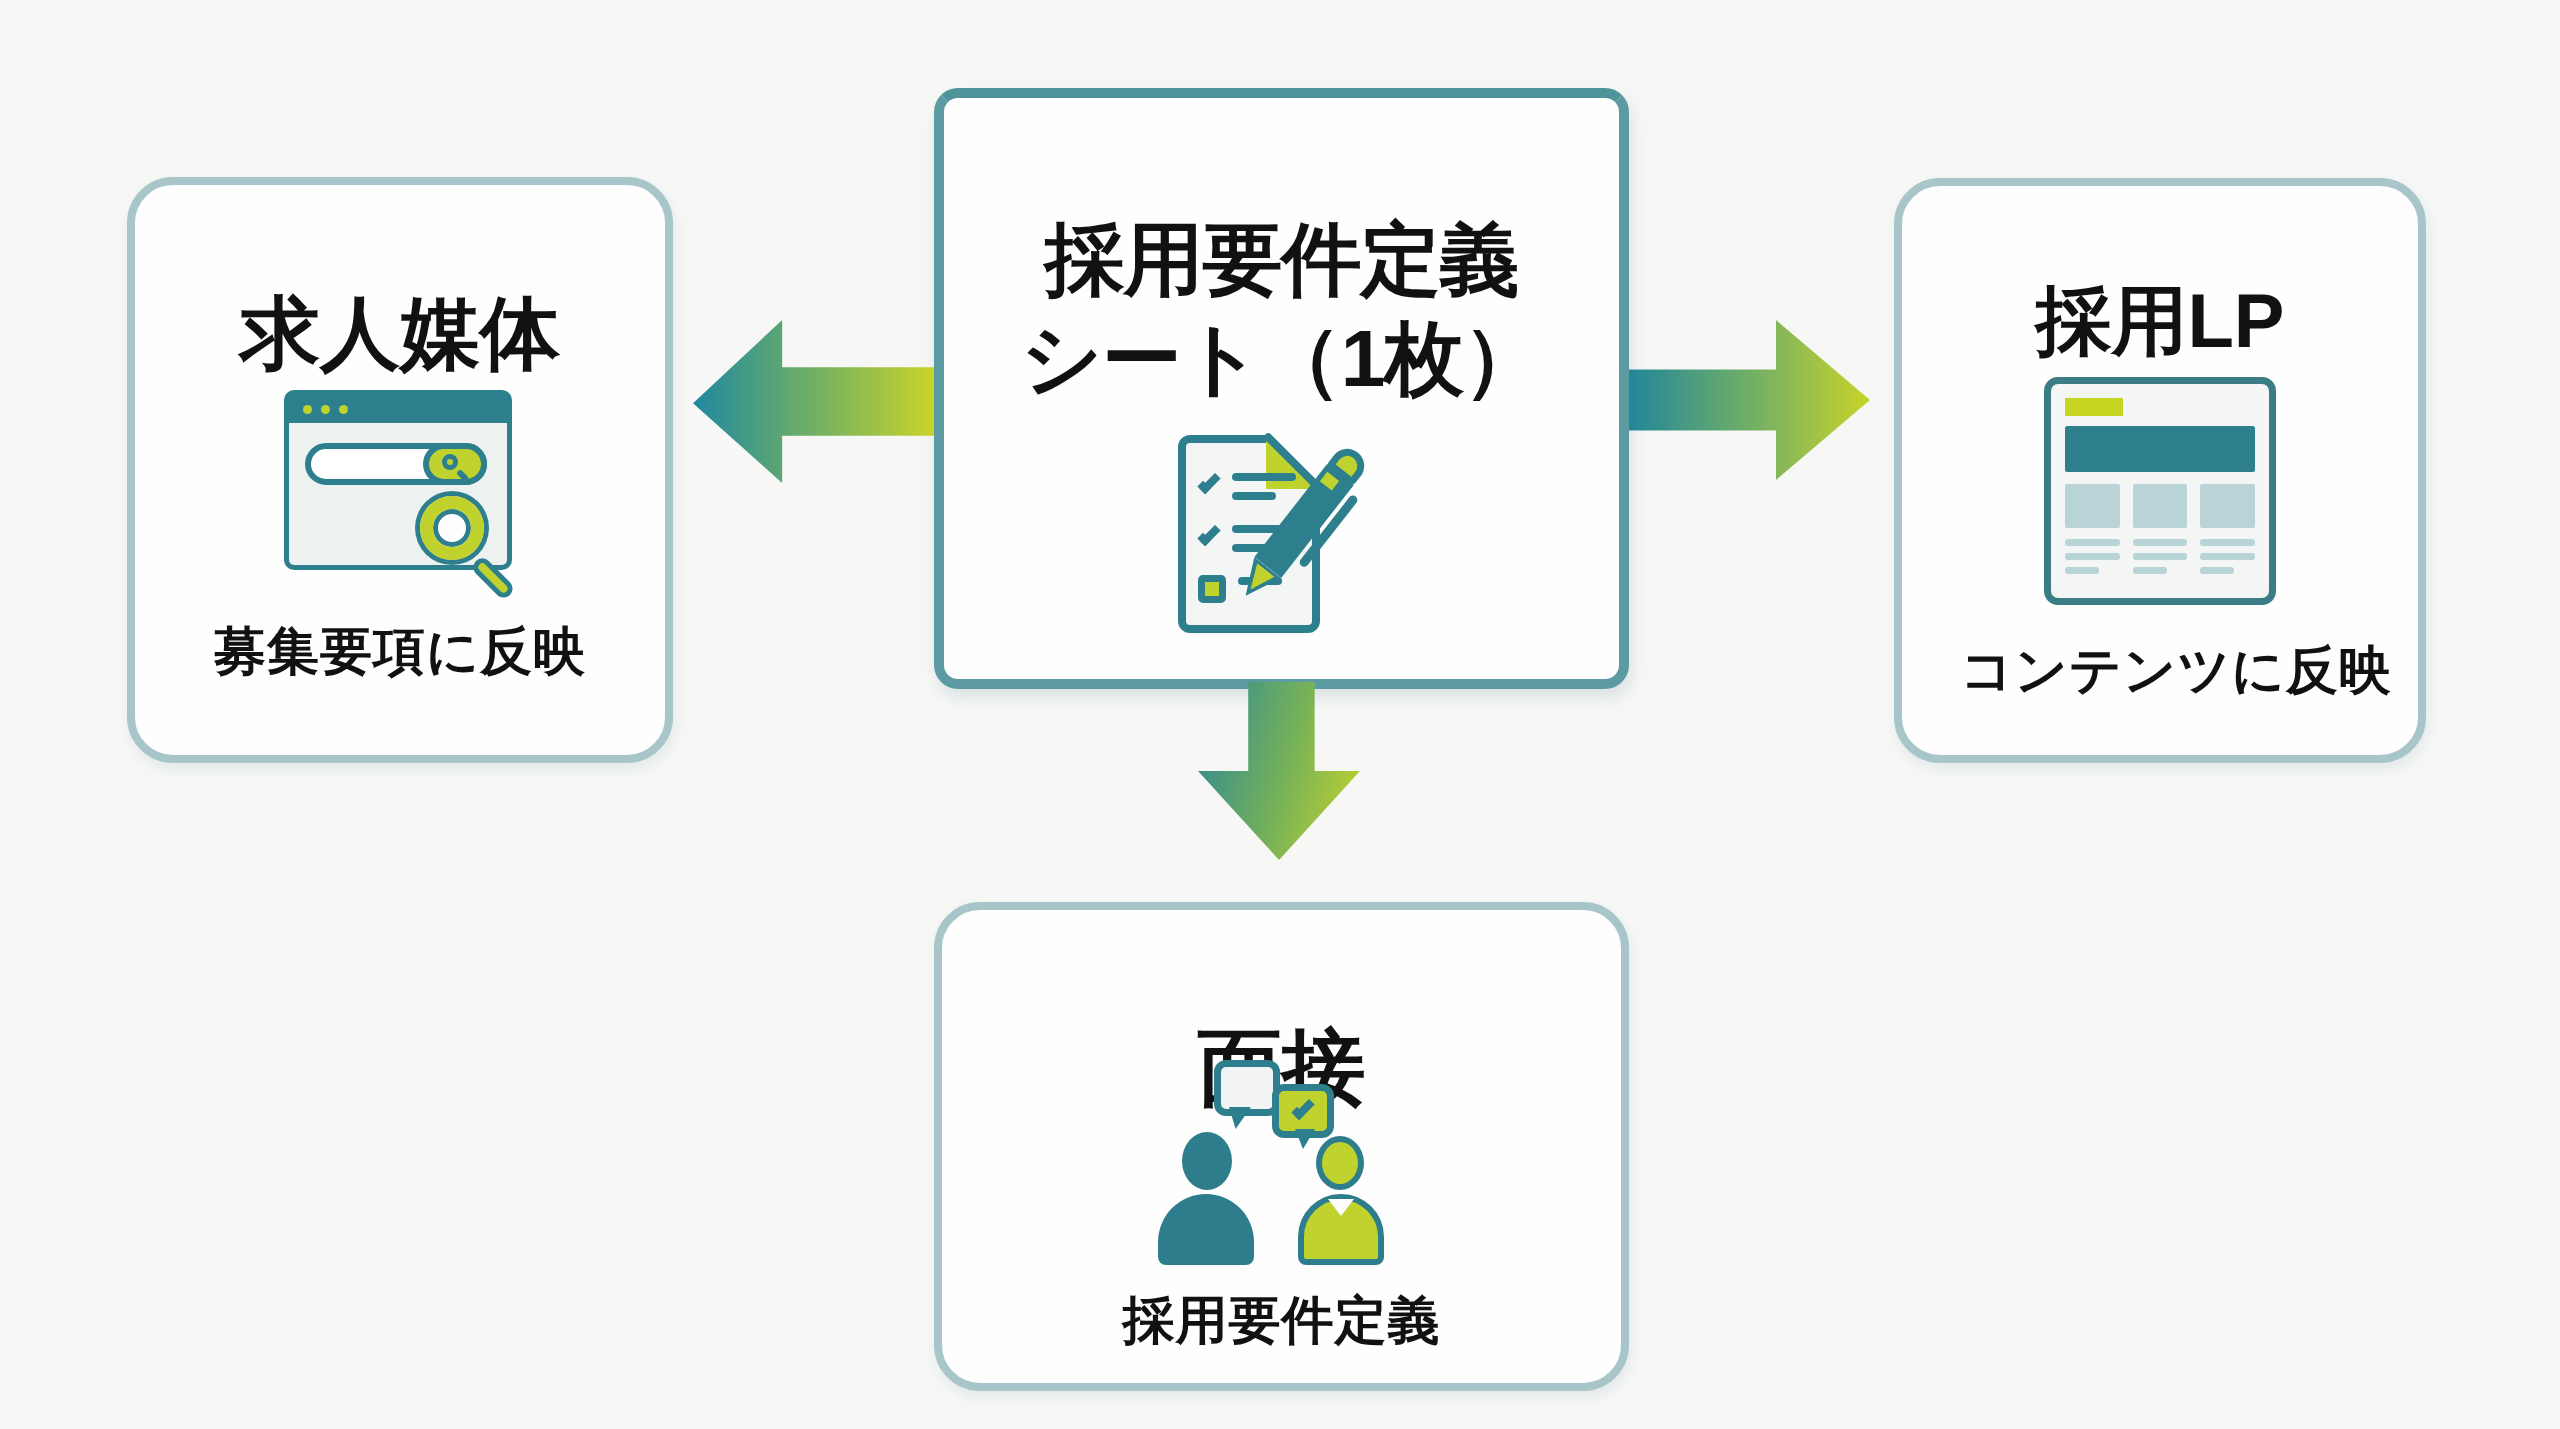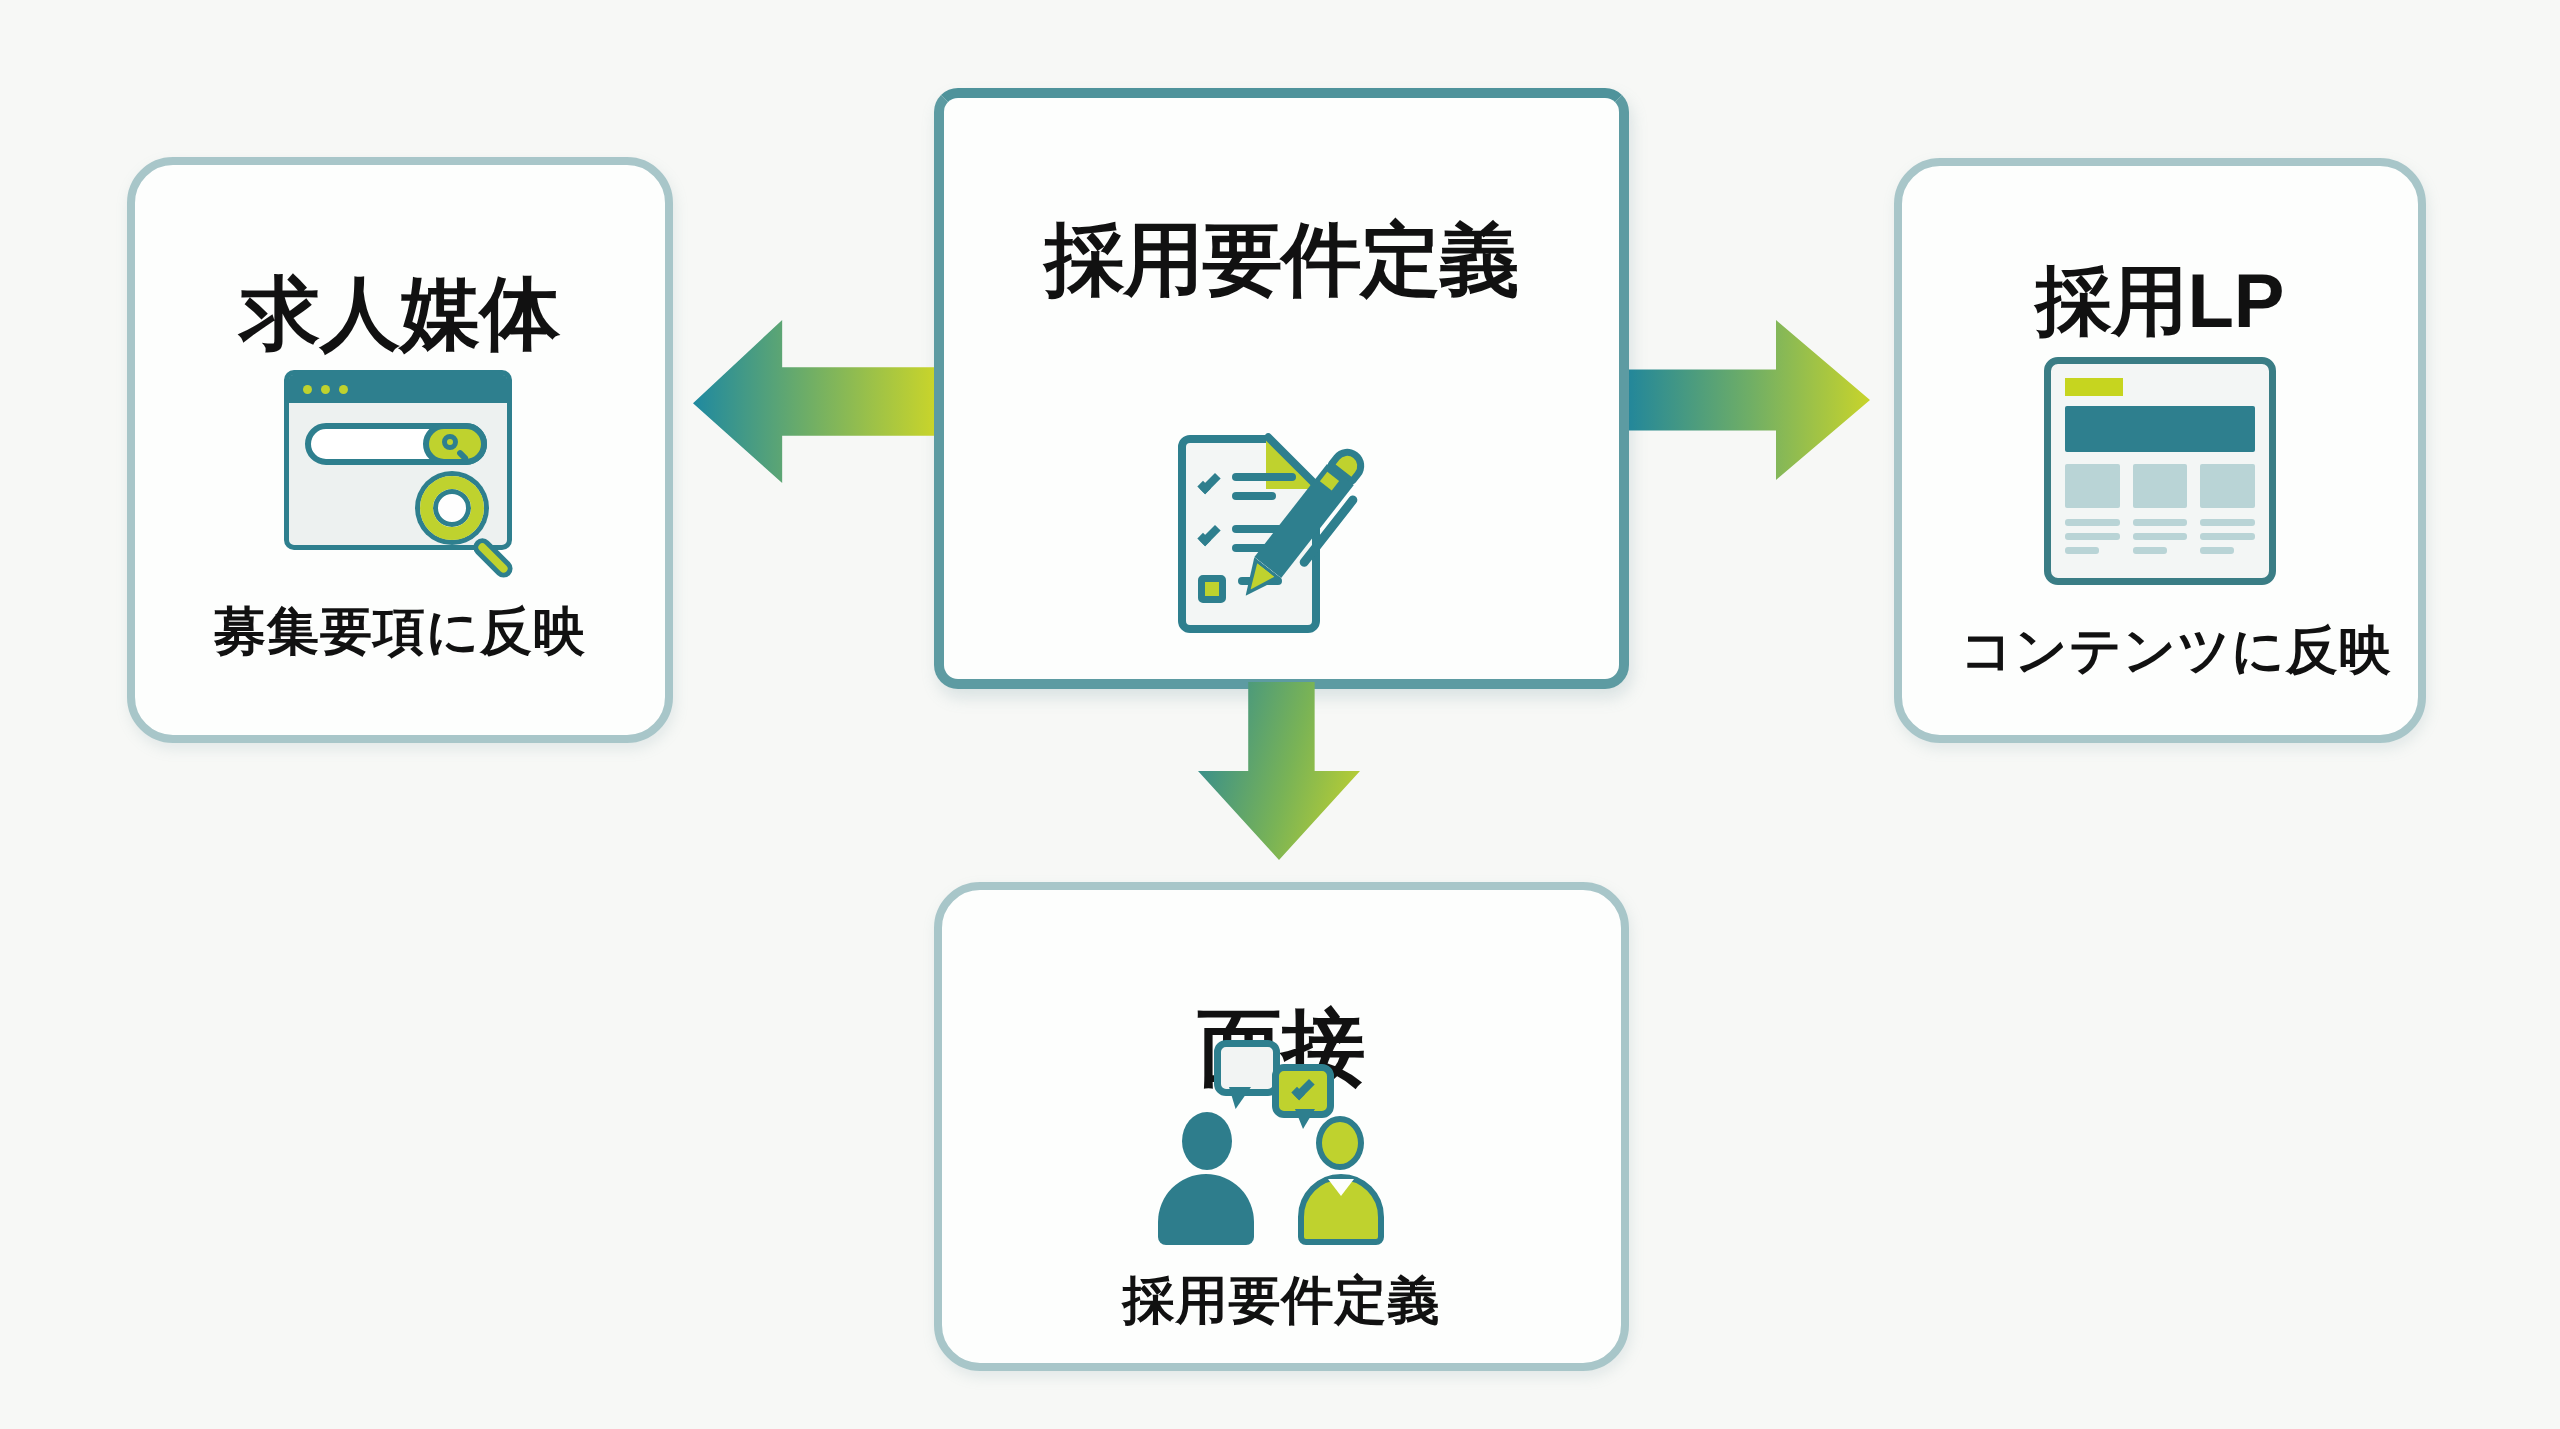--- a/index.html
+++ b/index.html
@@ -7,20 +7,21 @@
   #canvas {
     position:relative; width:2560px; height:1429px;
     background:#f7f8f6; overflow:hidden;
     font-family:"Liberation Sans", sans-serif; color:#141414;
   }
   
   .box { position:absolute; background:#fdfefd; }
   .box.side {
     border:8px solid #a8c6c9; border-radius:46px;
     box-shadow:2px 6px 14px rgba(125,160,165,.18);
+    margin-top:20px;
   }
   #left-box  { left:127px;  top:157px; width:546px; height:586px; }
   #right-box { left:1894px; top:158px; width:532px; height:585px; }
   #bottom-box{ left:934px;  top:882px; width:695px; height:489px; }
   #center-box{
     left:934px; top:88px; width:695px; height:601px;
     border:10px solid #5d9ba2; border-top-color:#4f939b; border-radius:24px;
     box-shadow:3px 9px 16px rgba(115,150,158,.22);
   }
   .box-title {
@@ -166,20 +167,21 @@
     background:#fdfefd; clip-path:polygon(0 0, 100% 0, 50% 100%); }
 </style>
 </head>
 <body>
 
 <div id="canvas">
 
   <section class="box" id="center-box">
     <h1 class="box-title">
       <span>採用要件定義</span>
+      <span>シート（1枚）</span>
     </h1>
     <div class="dc">
       <div class="dc-paper">
         <div class="dc-fold">
           <div class="dc-fold-tri"></div>
           <div class="dc-fold-line"></div>
         </div>
         <div class="dc-row r1">
           <div class="dc-check"></div>
           <div class="dc-lines">

